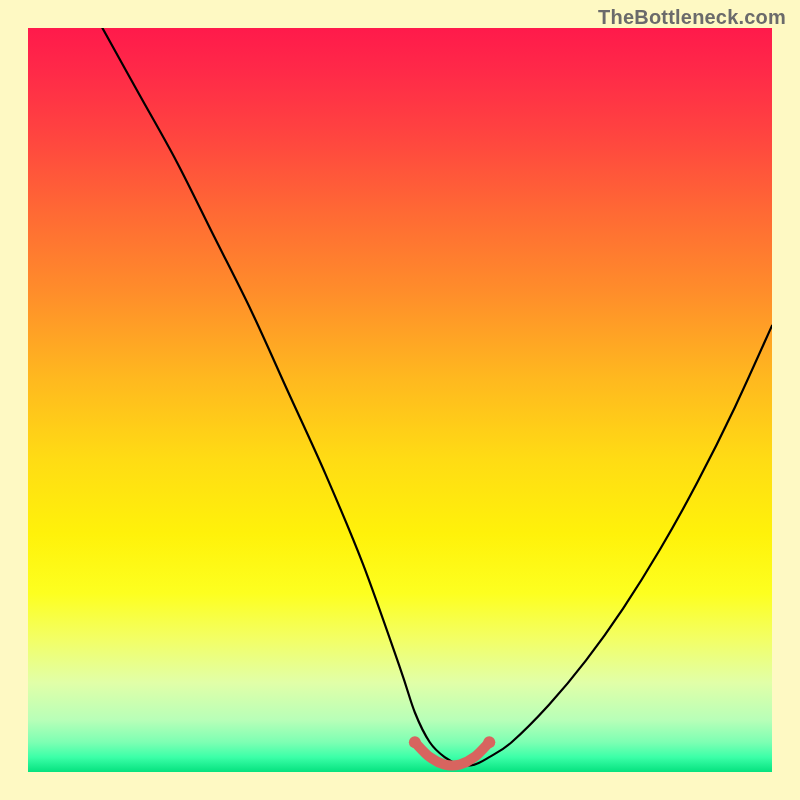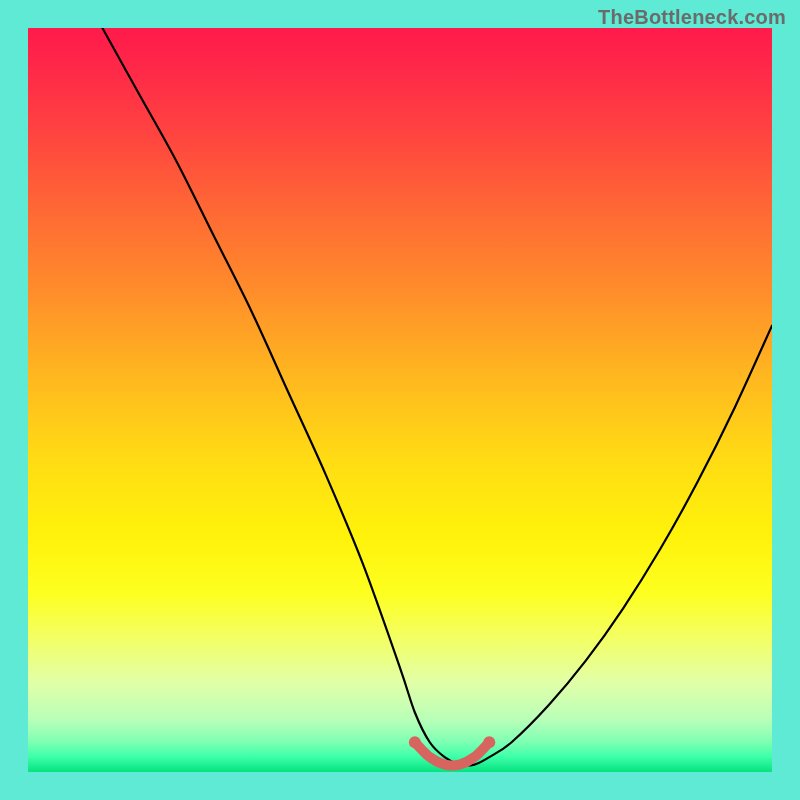--- a/index.html
+++ b/index.html
@@ -7,21 +7,21 @@
     padding: 0;
     width: 800px;
     height: 800px;
     overflow: hidden;
     font-family: Arial, Helvetica, sans-serif;
   }
   .frame {
     position: relative;
     width: 800px;
     height: 800px;
-    background: #5eead4;
+    background: #fef9c3;
   }
   .watermark {
     position: absolute;
     top: 6px;
     right: 14px;
     font-size: 20px;
     font-weight: 600;
     color: #6b6b6b;
     letter-spacing: 0.2px;
     z-index: 5;

